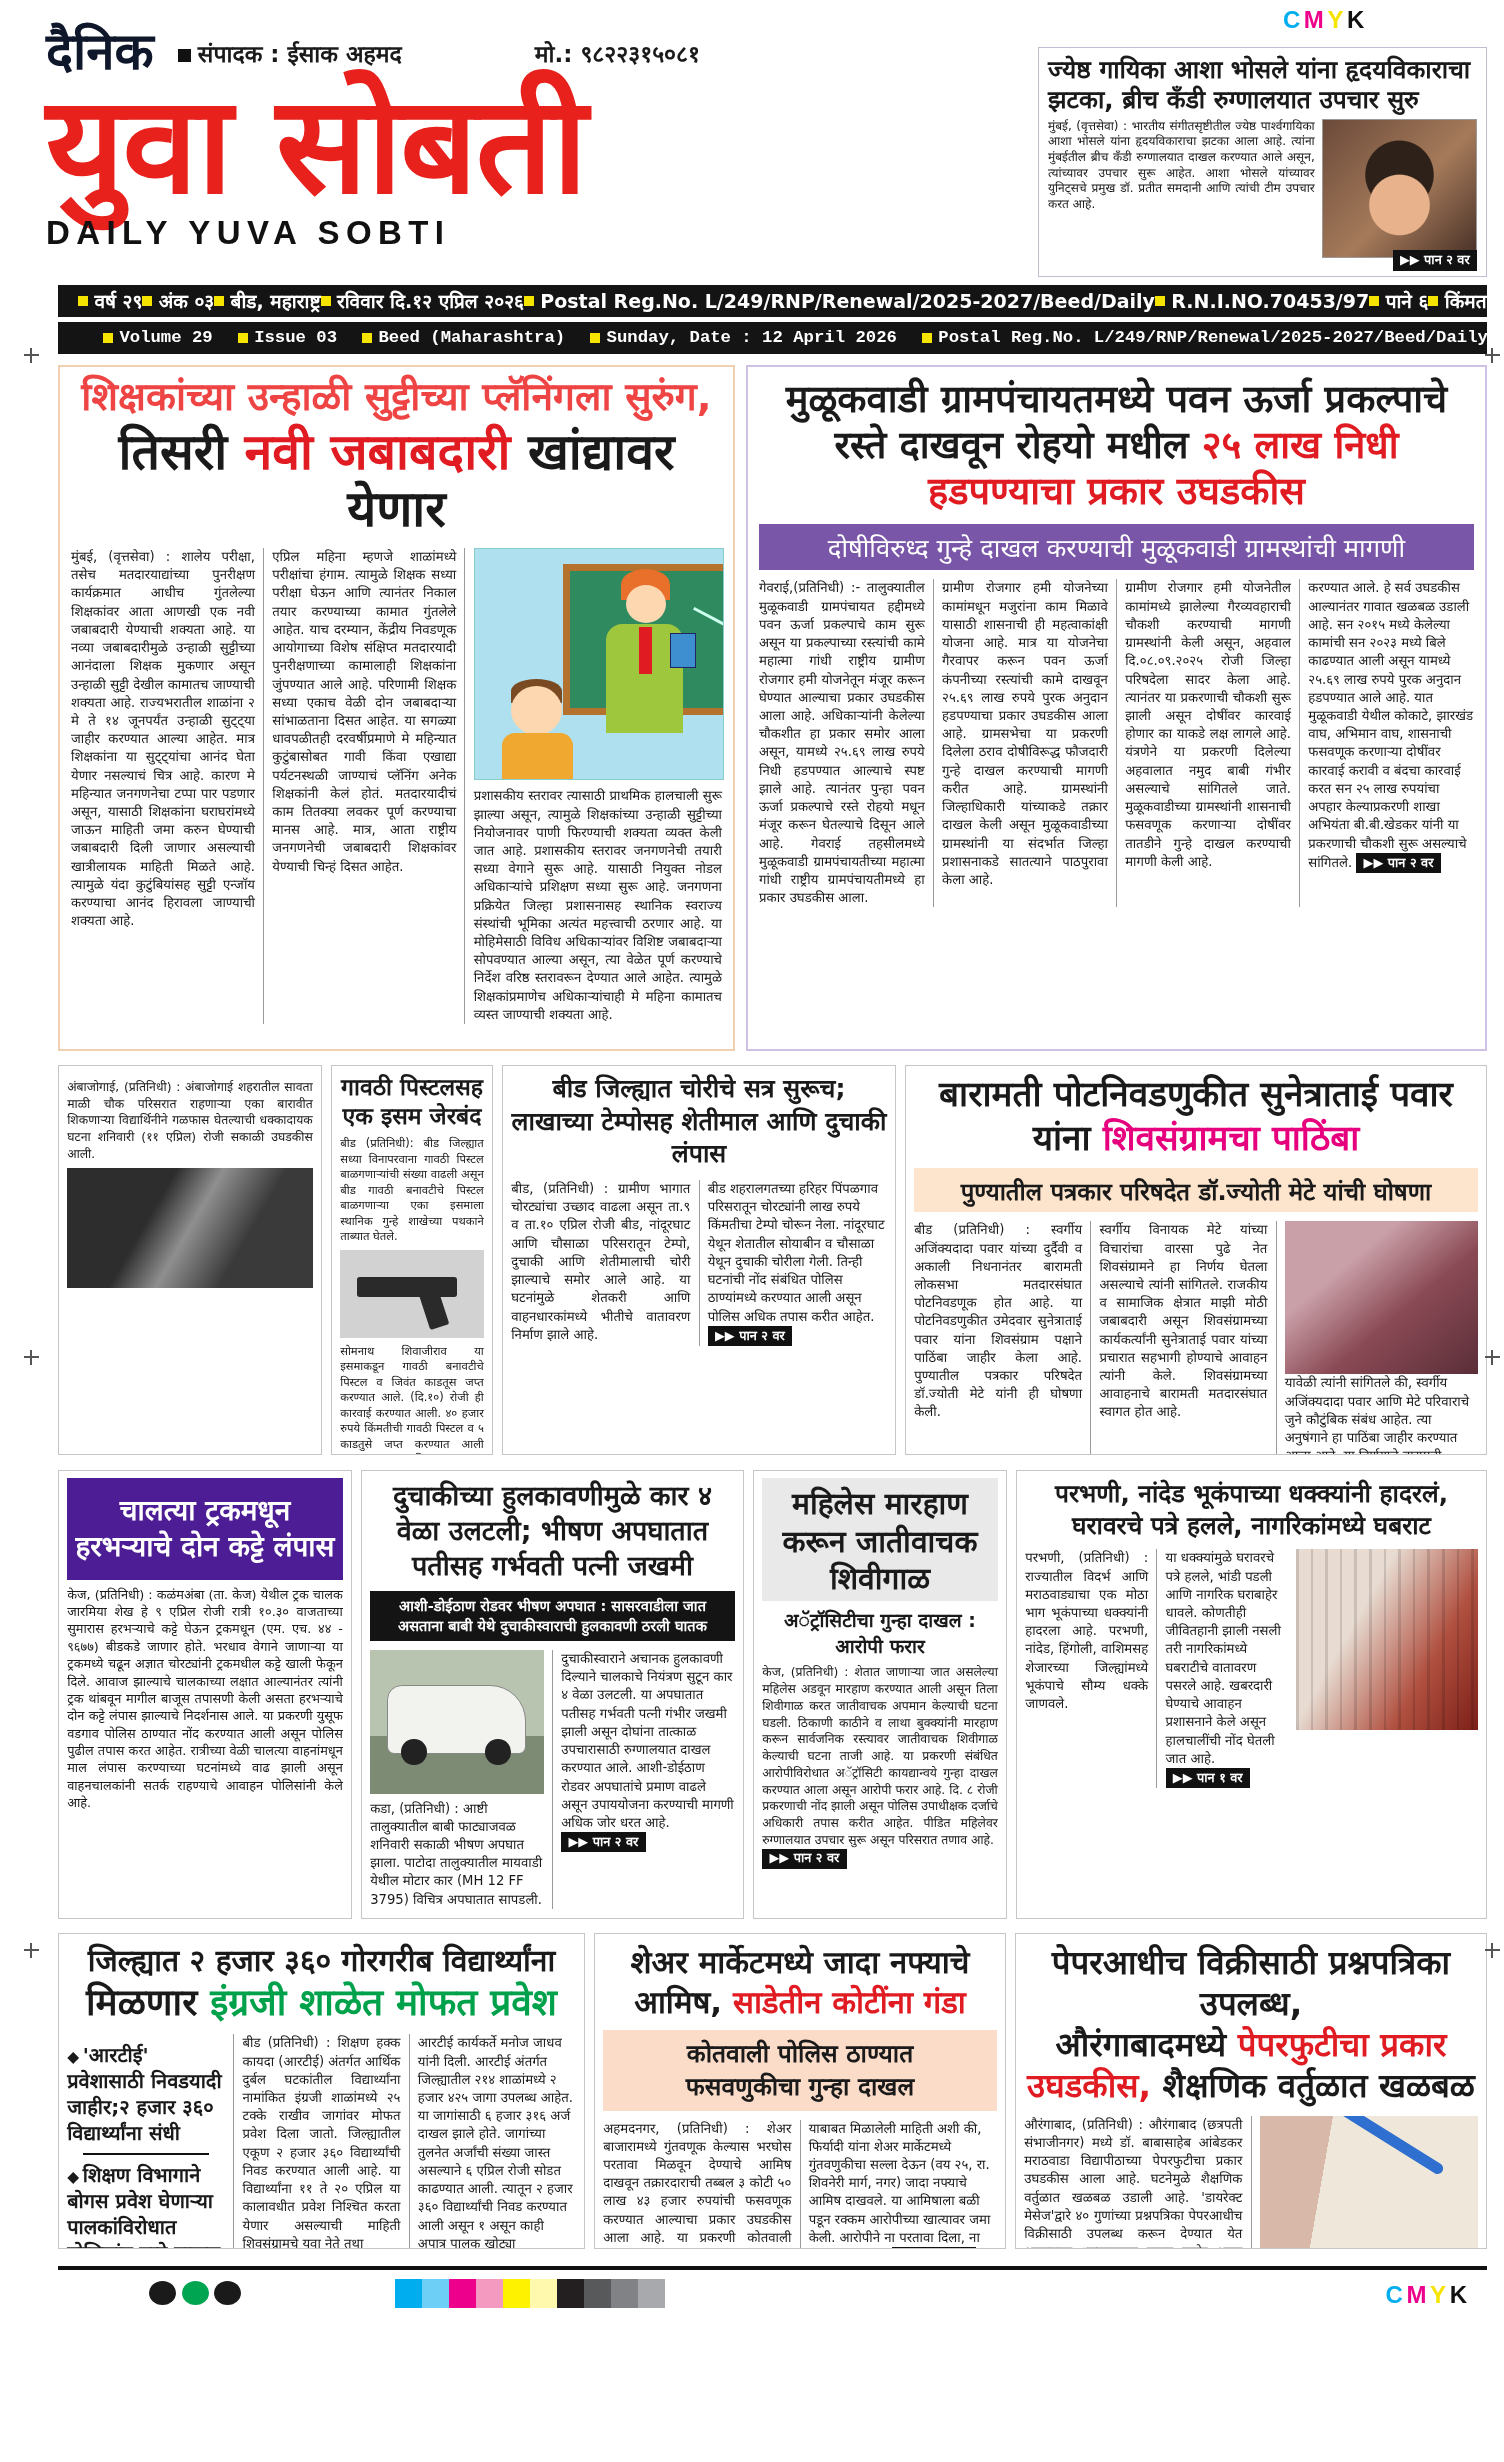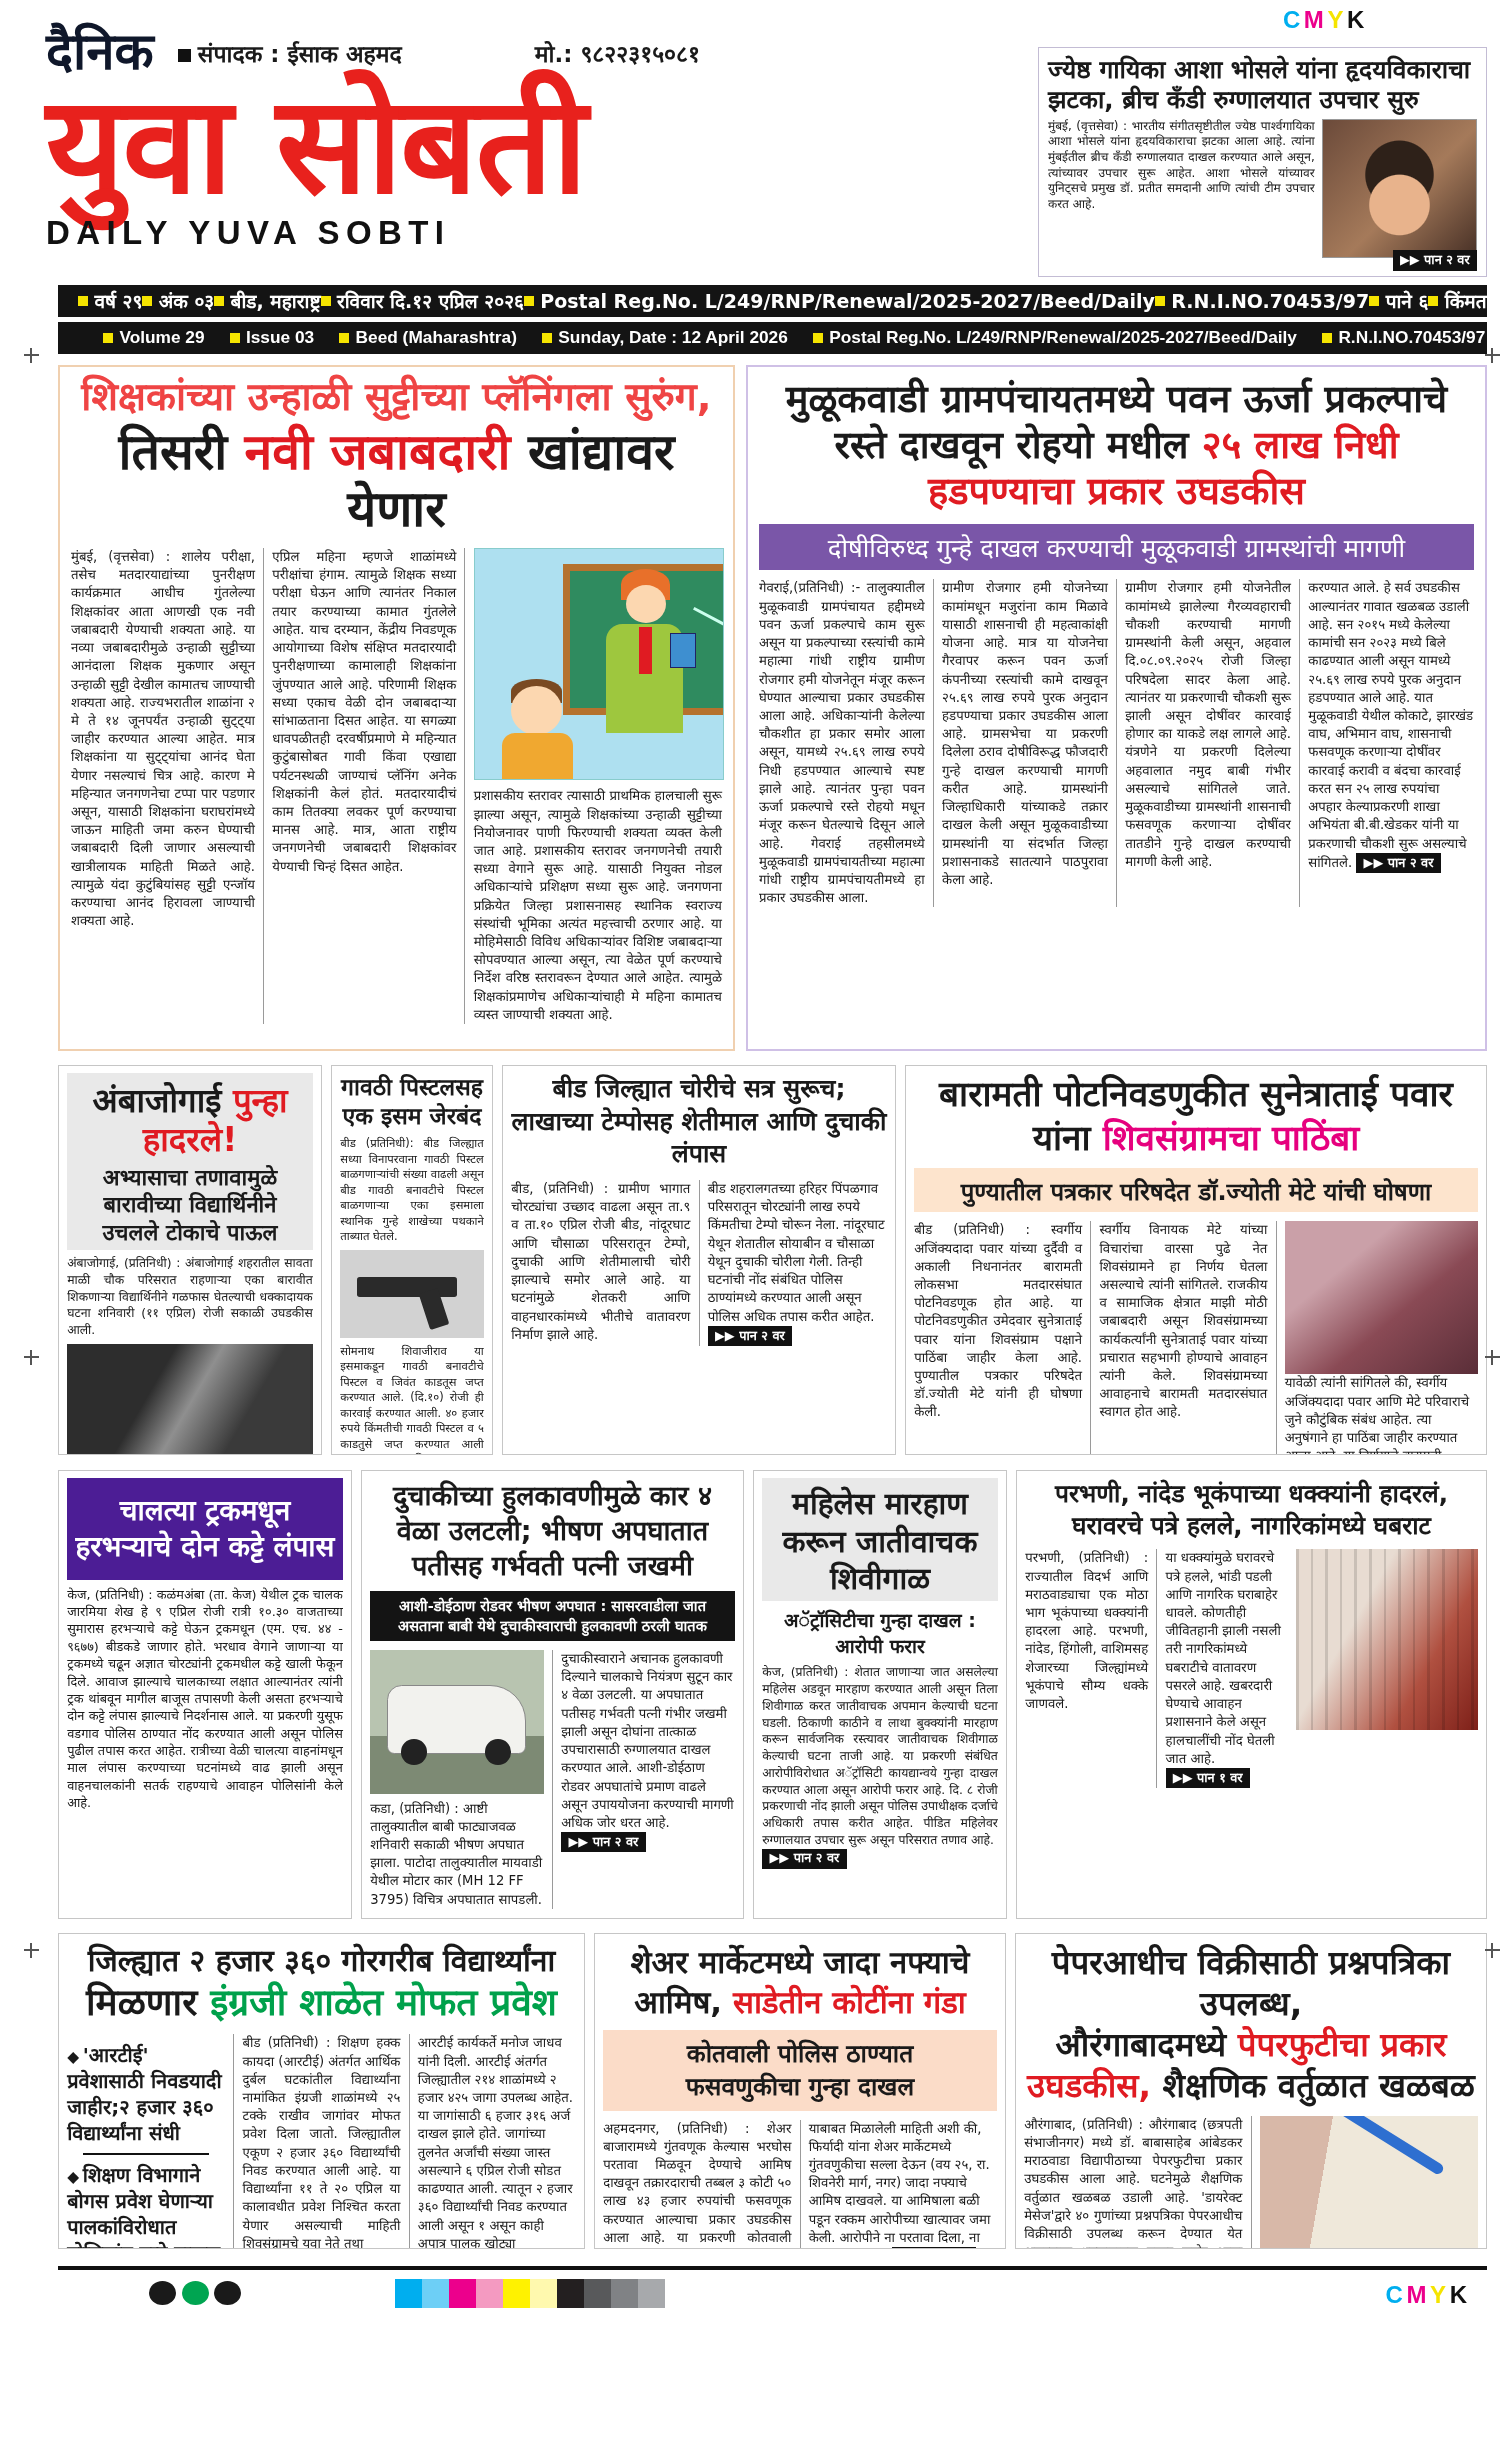--- a/index.html
+++ b/index.html
@@ -44,21 +44,21 @@
       radial-gradient(circle at 50% 62%, #e8b38c 0 26%, transparent 27%),
       radial-gradient(circle at 50% 40%, #2e2119 0 30%, transparent 31%),
       linear-gradient(135deg,#6b4a3a,#a57a5a 55%,#473026);}
   .jump{display:inline-block;background:#111;color:#fff;font-weight:700;font-size:12.8px;padding:1.8px 7.3px;line-height:1.3;white-space:nowrap;}
   .asha .jump{position:absolute;right:9px;bottom:5.5px;}
 
   
   .bar{height:32px;background:#141414;display:flex;align-items:center;justify-content:space-between;padding:0 20px;margin-bottom:4.6px;}
   .bar-item{color:#fff;font-weight:700;white-space:nowrap;display:flex;align-items:center;gap:6.4px;}
   .bar-mr .bar-item{font-size:19px;}
-  .bar-en .bar-item{font-size:17.3px;font-family:Liberation Sans, sans-serif;padding-left:25px;}
+  .bar-en .bar-item{font-size:17.3px;font-family:Liberation Mono, monospace;padding-left:25px;}
   .ysq{display:inline-block;width:10px;height:10px;background:#f5e400;flex:none;}
 
   
   .lead-row{display:flex;gap:11px;margin-top:11px;height:686px;}
   .lead-box{box-sizing:border-box;padding:9px 11px;overflow:hidden;}
   .lead-left{width:677px;border:2.7px solid #f0d0b0;}
   .lead-right{flex:1;border:2.7px solid #cfc0e6;}
   .ll-h1{font-size:39px;font-weight:700;text-align:center;line-height:1.1;}
   .ll-h2{font-size:50px;font-weight:700;text-align:center;line-height:1.15;margin-top:5.5px;}
   .lr-h{font-size:38px;font-weight:700;text-align:center;line-height:1.22;}
@@ -306,24 +306,20 @@
           <div class="col">
             <span class="jc">करण्यात आले. हे सर्व उघडकीस आल्यानंतर गावात खळबळ उडाली आहे. सन २०१५ मध्ये केलेल्या कामांची सन २०२३ मध्ये बिले काढण्यात आली असून यामध्ये २५.६९ लाख रुपये पुरक अनुदान हडपण्यात आले आहे. यात मुळूकवाडी येथील कोकाटे, झारखंड वाघ, अभिमान वाघ, शासनाची फसवणूक करणाऱ्या दोषींवर कारवाई करावी व बंदचा कारवाई करत सन २५ लाख रुपयांचा अपहार केल्याप्रकरणी शाखा अभियंता बी.बी.खेडकर यांनी या प्रकरणाची चौकशी सुरू असल्याचे सांगितले.</span>
             <span class="jump"><span>▶▶</span> <span>पान २ वर</span></span>
           </div>
         </div>
       </section>
     </div>
 
     <div class="row row2">
       <section class="abox amb">
-        <div class="graybox">
-          <div class="amb-h"><span>अंबाजोगाई </span><span class="red">पुन्हा हादरले!</span></div>
-          <div class="amb-sub">अभ्यासाचा तणावामुळे बारावीच्या विद्यार्थिनीने उचलले टोकाचे पाऊल</div>
-        </div>
         <div class="bodytxt jc">अंबाजोगाई, (प्रतिनिधी) : अंबाजोगाई शहरातील सावता माळी चौक परिसरात राहणाऱ्या एका बारावीत शिकणाऱ्या विद्यार्थिनीने गळफास घेतल्याची धक्कादायक घटना शनिवारी (११ एप्रिल) रोजी सकाळी उघडकीस आली.</div>
         <div class="hand-photo"></div>
 
       </section>
 
       <section class="abox gav">
         <div class="gav-h">गावठी पिस्टलसह एक इसम जेरबंद</div>
         <div class="bodytxt jc" style="font-size:11.4px;">बीड (प्रतिनिधी): बीड जिल्ह्यात सध्या विनापरवाना गावठी पिस्टल बाळगणाऱ्यांची संख्या वाढली असून बीड गावठी बनावटीचे पिस्टल बाळगणाऱ्या एका इसमाला स्थानिक गुन्हे शाखेच्या पथकाने ताब्यात घेतले.</div>
         <div class="pistol-photo">
             <div class="pistol-barrel"></div>

